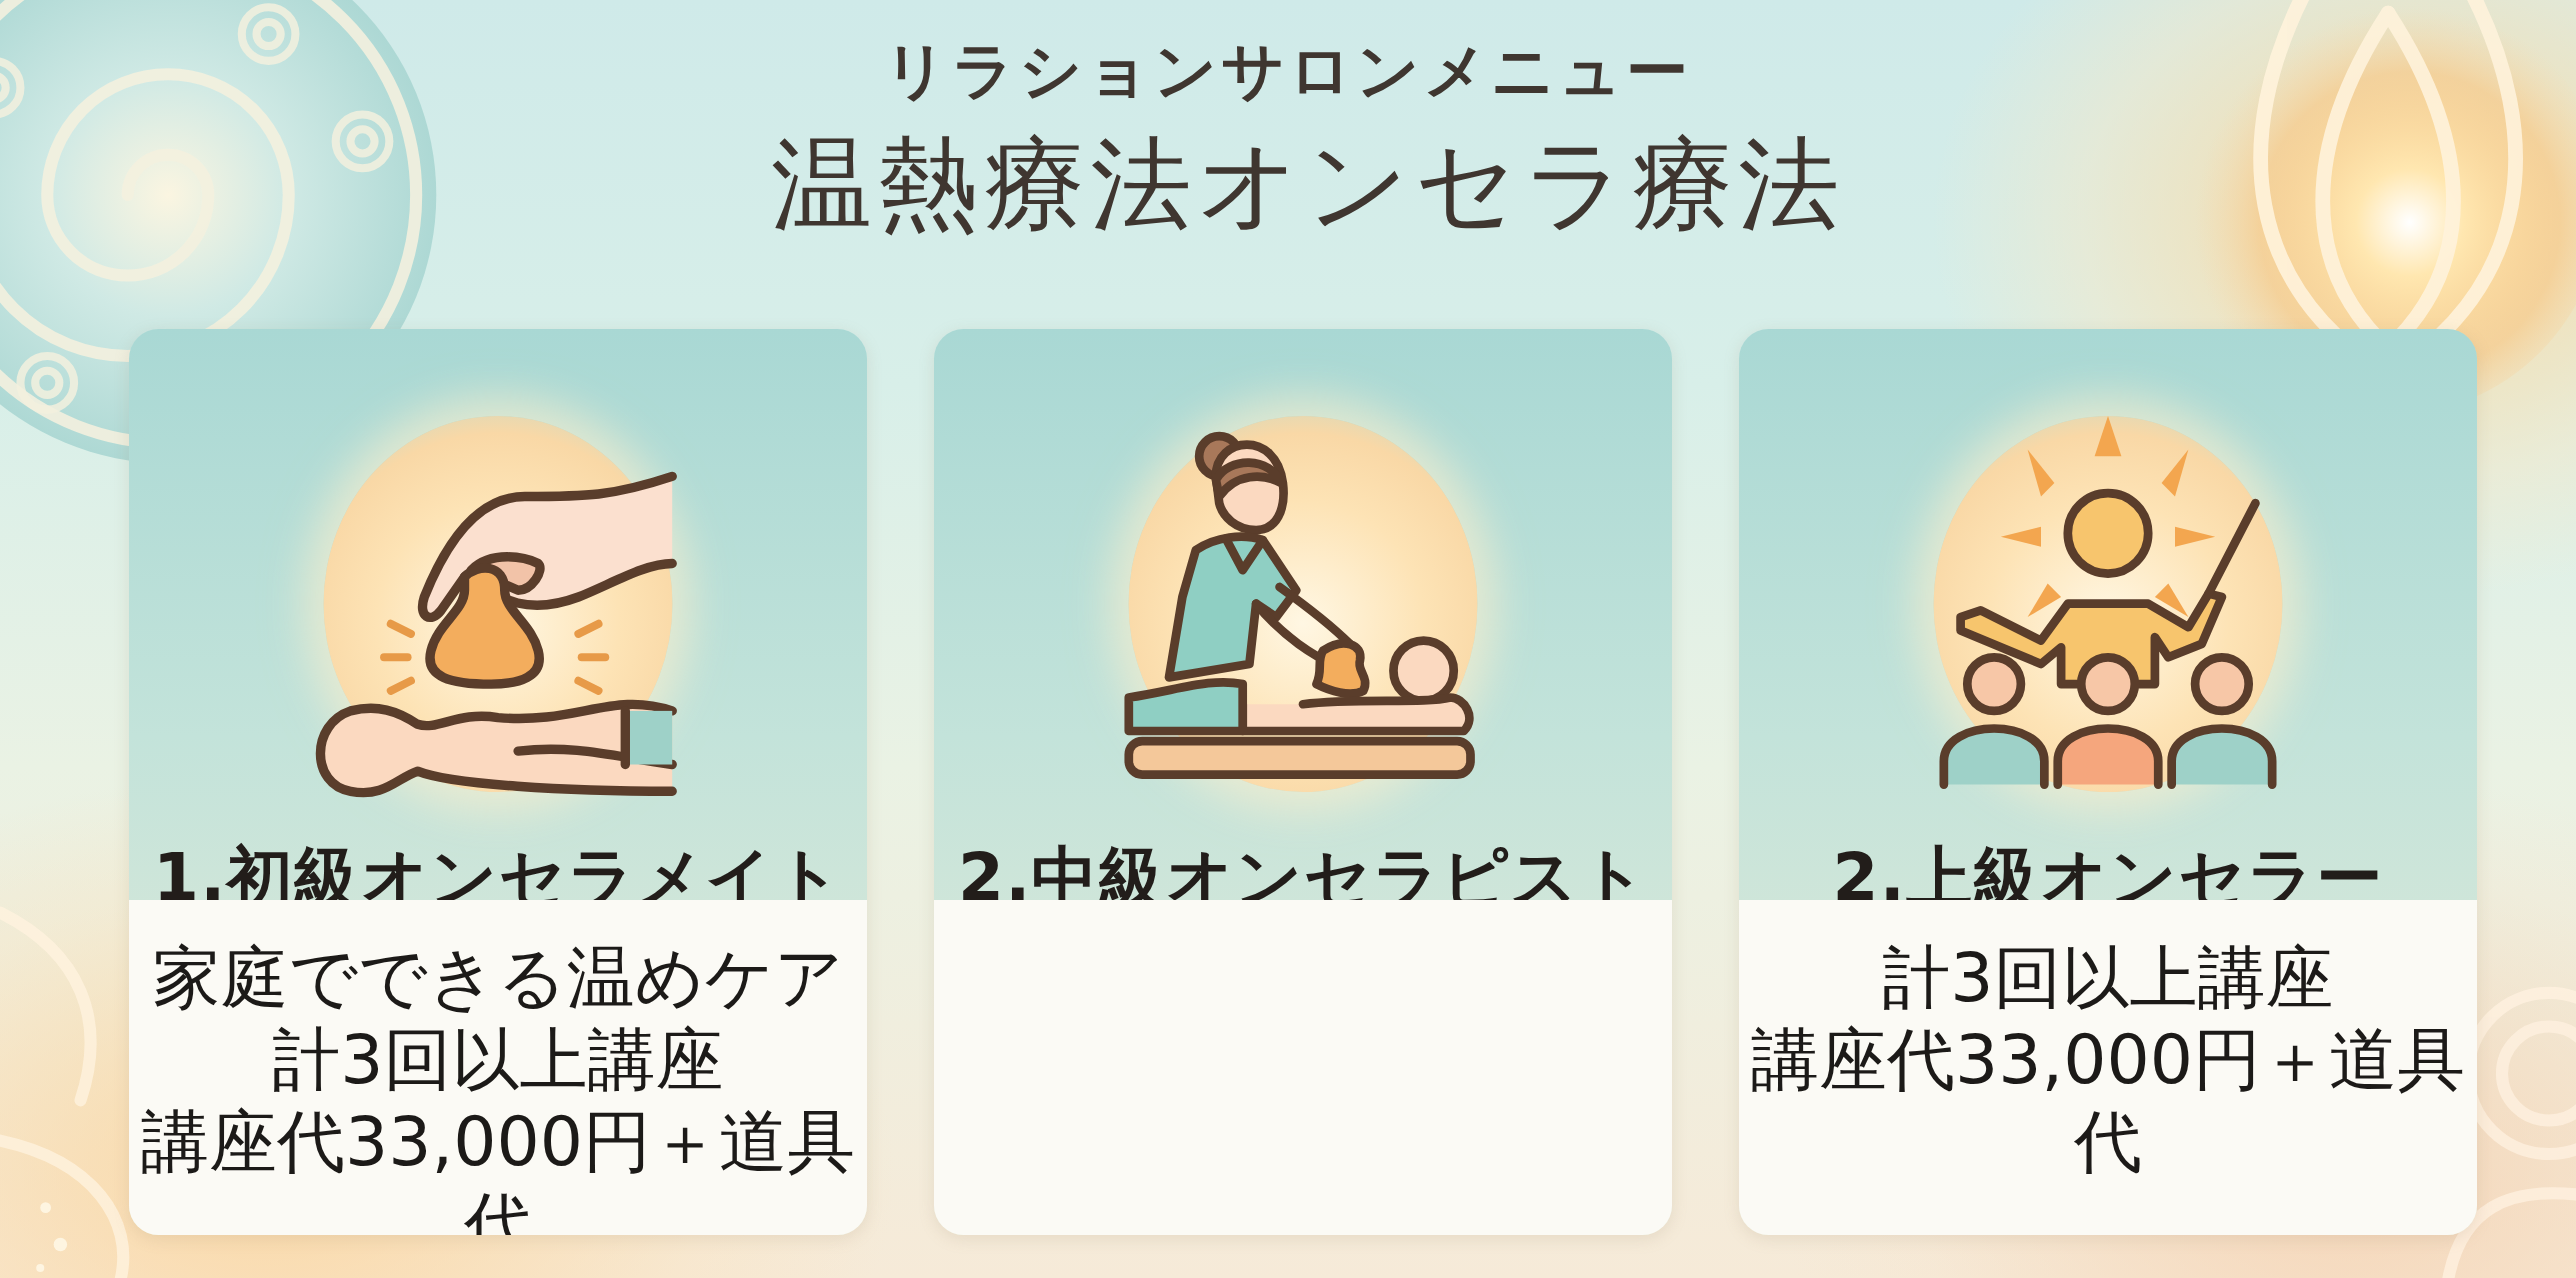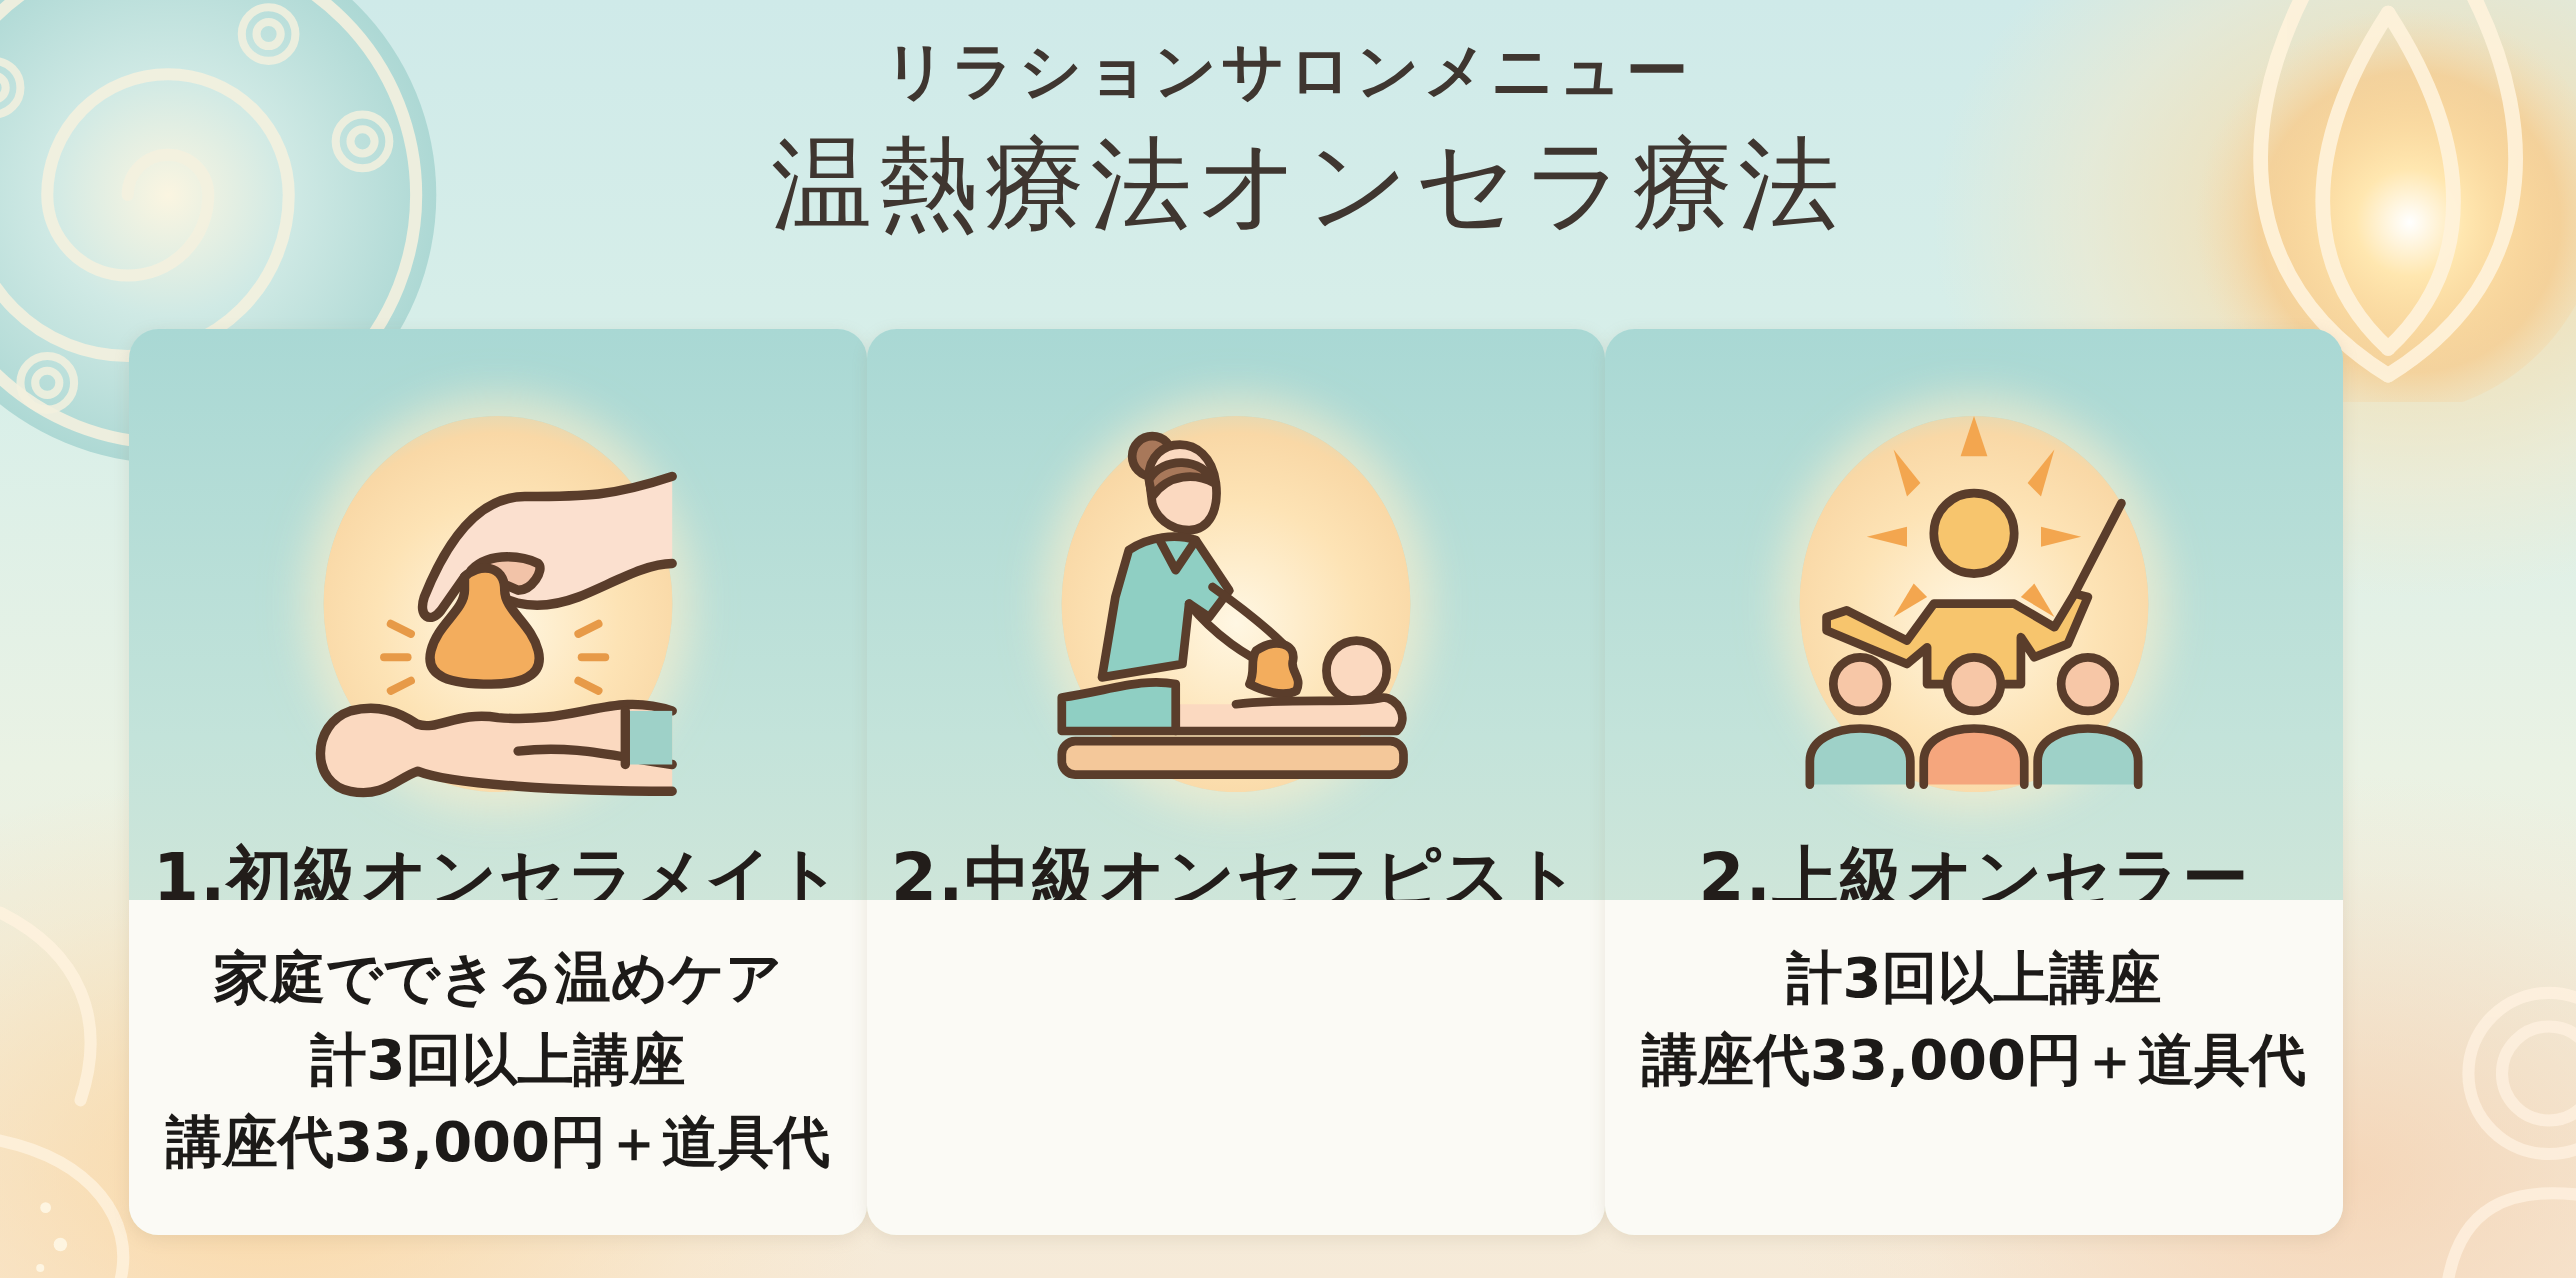--- a/index.html
+++ b/index.html
@@ -9,42 +9,42 @@
     background:
       radial-gradient(ellipse 604px 470px at 2415px 221px, rgba(255,214,150,0.85), rgba(255,230,190,0.4) 55%, rgba(255,240,215,0) 80%),
       radial-gradient(ellipse 738px 470px at 268px 1174px, rgba(252,210,150,0.75), rgba(252,225,185,0.3) 60%, rgba(255,240,215,0) 85%),
       radial-gradient(ellipse 671px 470px at 2348px 1174px, rgba(245,205,170,0.7), rgba(248,225,200,0.2) 65%, rgba(255,240,220,0) 85%),
       linear-gradient(180deg, #cfeae9 0%, #d8efe9 30%, #eaf2e4 60%, #f6ead8 100%);
   }
   .deco { position: absolute; pointer-events: none; }
   .header { position: absolute; left: 0; right: 0; top: 27px; text-align: center; color: #3f3630; }
   .subtitle { font-size: 62px; letter-spacing: 4px; line-height: 87px; font-weight: 700; }
   .title { font-family: "DejaVu Serif", "Liberation Serif", serif; font-size: 101px; letter-spacing: 5.4px; line-height: 127px; margin-top: 6.7px; padding-left: 40px; }
-  .cards { position: absolute; left: 129px; top: 329px; display: flex; }
+  .cards { position: absolute; left: 129px; top: 329px; display: flex; gap: 67px; }
   .card {
     width: 738px; height: 906px; border-radius: 29.5px; overflow: hidden; position: relative;
     background: linear-gradient(180deg, #a9d8d4 0%, #c3e3da 45%, #dfe9d8 90%, #e6ead6 100%);
     box-shadow: 0 4px 16px rgba(160,140,110,0.18);
   }
   .card .glow {
     position: absolute; left: 50%; top: 87px; width: 349px; height: 376px; transform: translateX(-50%);
     border-radius: 50%;
     background: radial-gradient(circle at 50% 55%, #fff7e3 0%, #fde3b5 45%, #f9d8a6 70%, rgba(250,220,170,0) 100%);
     box-shadow: 0 0 40px 20px rgba(255,240,205,0.6);
   }
   .card .illustration { position: absolute; left: 50%; top: 67px; transform: translateX(-50%); width: 402px; height: 402px; }
   .card .card-title {
     position: absolute; left: 0; right: 0; top: 433px; height: 121px; line-height: 121px;
     text-align: center; font-size: 66px; font-weight: 700; color: #221d1a; letter-spacing: 1.3px;
   }
   .card .info {
     position: absolute; left: 0; right: 0; bottom: 0; height: 335px;
     background: #fbfaf5; padding-top: 37px; box-sizing: border-box; text-align: center;
   }
-  .card .info .line { font-size: 56px; line-height: 82px; color: #1c1a18; font-weight: 700; }
+  .card .info .line { font-size: 68px; line-height: 82px; color: #1c1a18; font-weight: 400; }
 </style>
 </head>
 <body>
 
 <svg class="deco" style="left:-107px; top:-80px;" width="550" height="550" viewBox="0 0 820 820">
   <defs>
     <radialGradient id="swc" cx="50%" cy="50%" r="50%">
       <stop offset="0%" stop-color="#fff6e0"></stop>
       <stop offset="45%" stop-color="#cfe9e4"></stop>
       <stop offset="100%" stop-color="#a9d6d2"></stop>

